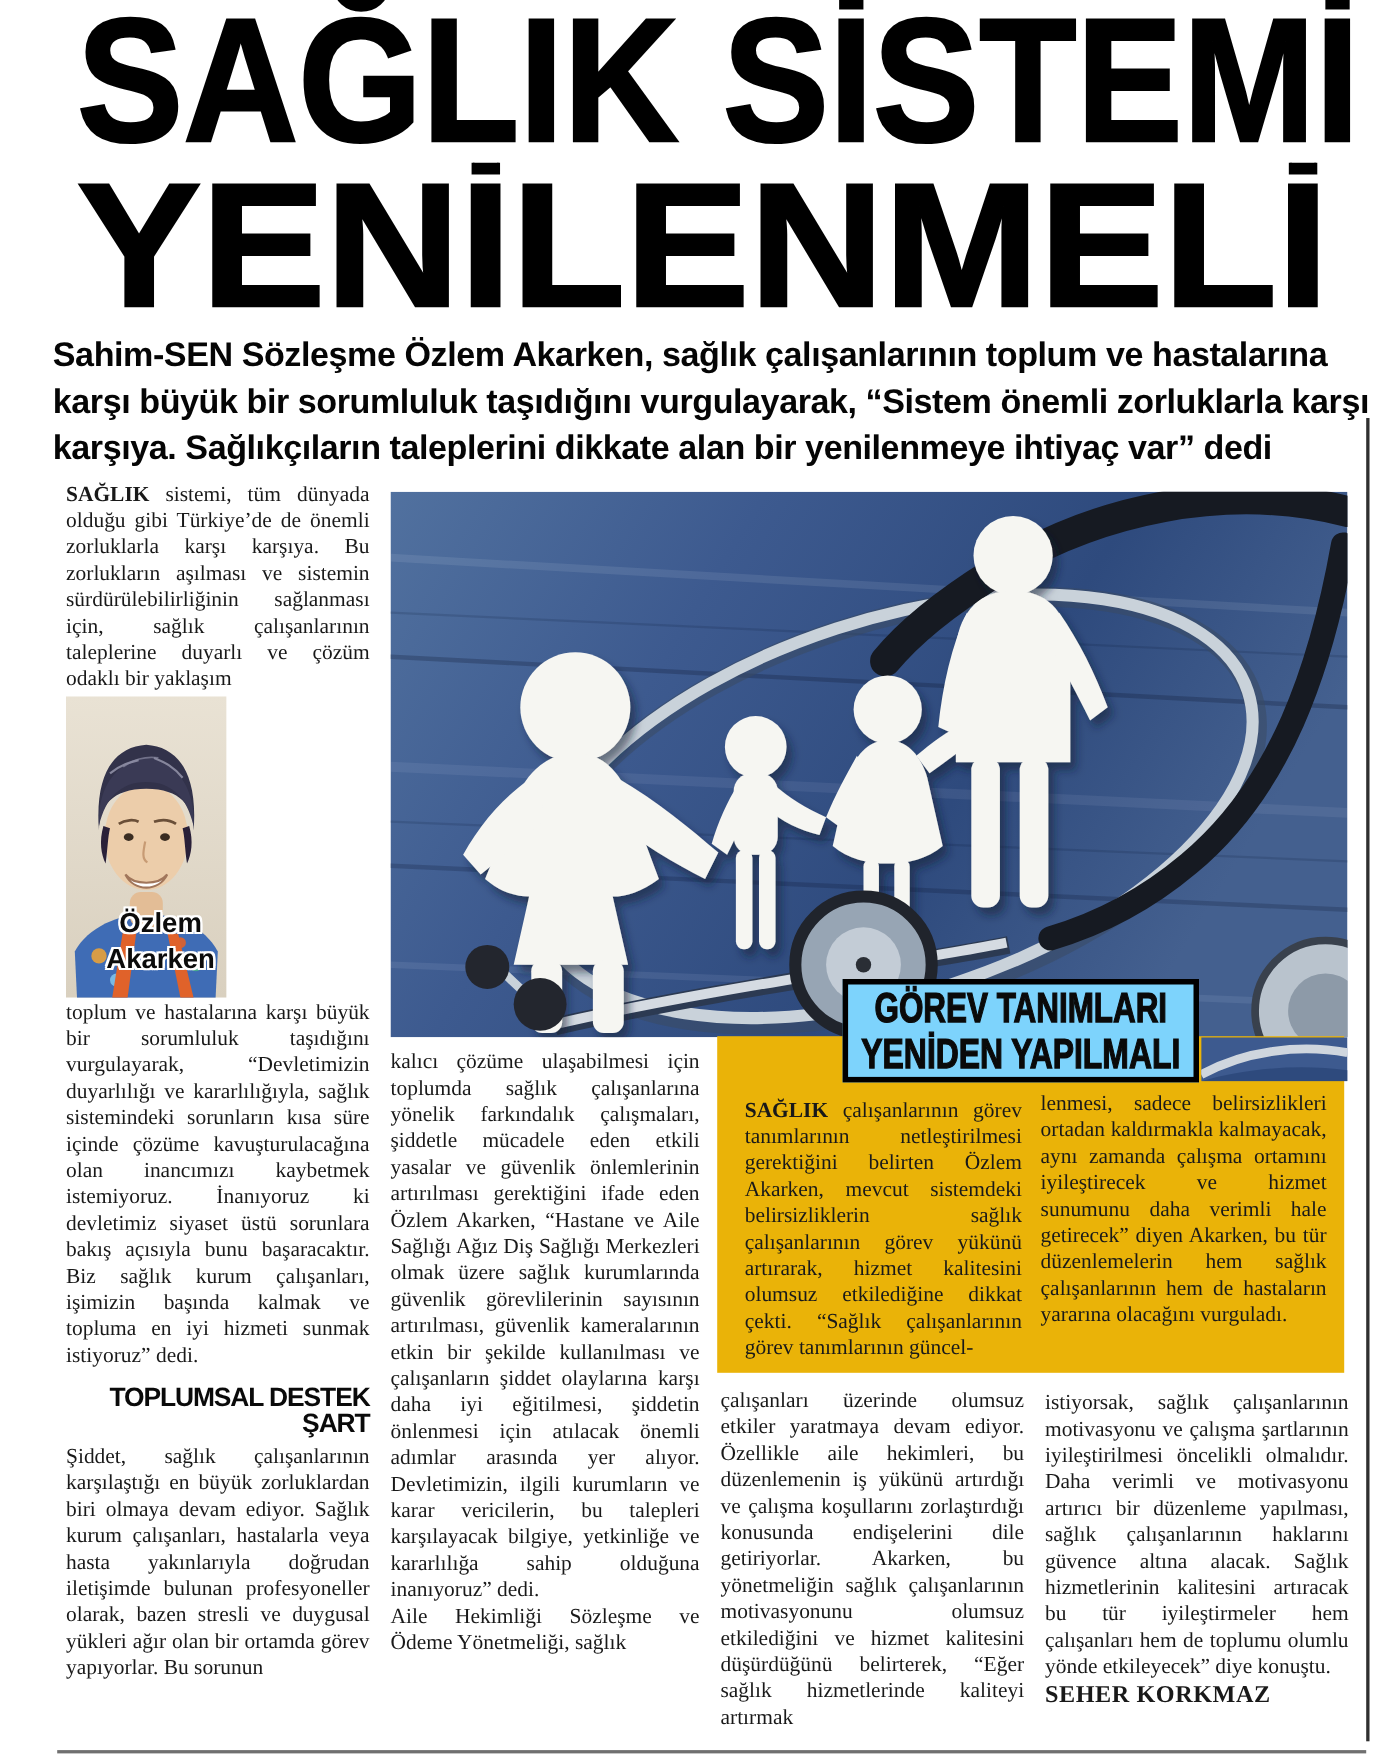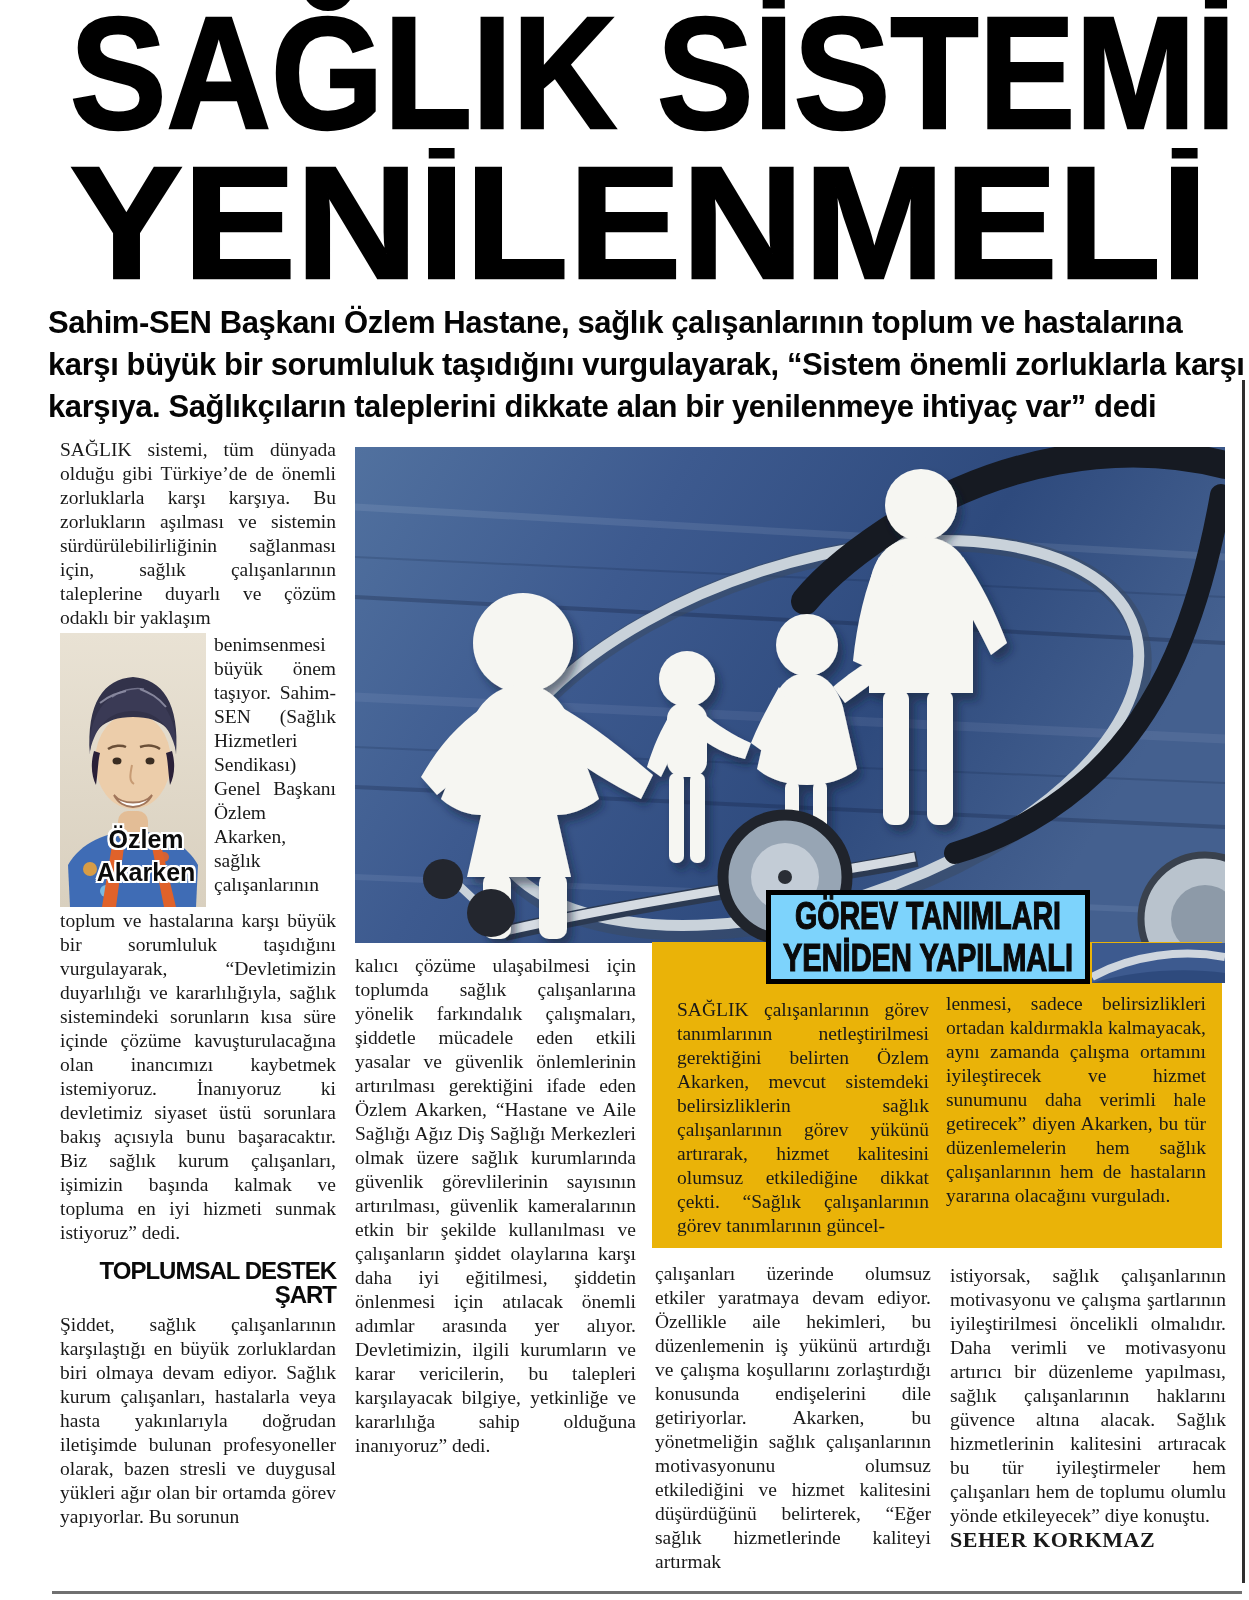--- a/index.html
+++ b/index.html
@@ -20,21 +20,21 @@
     font-size:31px;line-height:42px;letter-spacing:-0.4px;color:#050505;
   }
   .subheadline div{white-space:nowrap;}
   
   .col{position:absolute;font-size:19.5px;line-height:24px;text-align:justify;color:#191919;}
   .col p{margin:0;}
   #col1{left:60px;top:438px;width:276px;}
   #col2{left:355px;top:954px;width:281px;}
   #col3{left:655px;top:1262px;width:276px;}
   #col4{left:950px;top:1264px;width:276px;}
-  .lead-word{font-weight:normal;}
+  .lead-word{font-weight:bold;}
   .col-subhead{
     font-family:"Liberation Sans",sans-serif;font-weight:bold;
     font-size:24px;letter-spacing:-1px;margin:14px 0 6px 0;color:#0a0a0a;
     text-align:right;
   }
   .byline{font-weight:bold;font-size:22px;margin-top:4px;text-align:left;letter-spacing:0.5px;}
   
   .beside{display:flex;margin:3px 0 2px 0;}
   .portrait{position:relative;width:146px;height:274px;flex:0 0 146px;}
   .portrait-caption{
@@ -76,21 +76,21 @@
 <div id="page">
 
   <svg class="headline-svg" style="top:0;" width="1180" height="150">
     <text x="0" y="128" font-size="160" textLength="1166" lengthAdjust="spacingAndGlyphs">SAĞLIK SİSTEMİ</text>
   </svg>
   <svg class="headline-svg" style="top:148px;" width="1160" height="152">
     <text x="0" y="130" font-size="160" textLength="1138" lengthAdjust="spacingAndGlyphs">YENİLENMELİ</text>
   </svg>
 
   <div class="subheadline">
-    <div>Sahim-SEN Başkanı Özlem Hastane, sağlık çalışanlarının toplum ve hastalarına</div>
+    <div>Sahim-SEN Sözleşme Özlem Akarken, sağlık çalışanlarının toplum ve hastalarına</div>
     <div>karşı büyük bir sorumluluk taşıdığını vurgulayarak, “Sistem önemli zorluklarla karşı</div>
     <div>karşıya. Sağlıkçıların taleplerini dikkate alan bir yenilenmeye ihtiyaç var” dedi</div>
   </div>
 
   <div id="col1" class="col">
     <p><span class="lead-word">SAĞLIK</span><span> sistemi, tüm dünyada olduğu gibi Türkiye’de de önemli zorluklarla karşı karşıya. Bu zorlukların aşılması ve sistemin sürdürülebilirliğinin sağlanması için, sağlık çalışanlarının taleplerine duyarlı ve çözüm odaklı bir yaklaşım</span></p>
 
     <div class="beside">
       <div class="portrait">
         <svg width="146" height="274" viewBox="0 0 146 274">
@@ -127,21 +127,20 @@
           <ellipse cx="57" cy="128" rx="4.5" ry="3.5" fill="#3a2d22"></ellipse>
           <ellipse cx="90" cy="128" rx="4.5" ry="3.5" fill="#3a2d22"></ellipse>
           <path d="M72,132 C70,142 69,148 74,151" stroke="#c79b74" stroke-width="2" fill="none"></path>
           <path d="M54,162 C62,172 84,172 92,162 C84,178 62,178 54,162 Z" fill="#ffffff" stroke="#a1765b" stroke-width="2"></path>
         </svg>
         <div class="portrait-caption">
           <div>Özlem</div>
           <div>Akarken</div>
         </div>
       </div>
-      <p class="side-text">benimsenmesi büyük önem taşıyor. Sahim-SEN (Sağlık Hizmetleri Sendikası) Genel Başkanı Özlem Akarken, sağlık çalışanlarının</p>
     </div>
 
     <p>toplum ve hastalarına karşı büyük bir sorumluluk taşıdığını vurgulayarak, “Devletimizin duyarlılığı ve kararlılığıyla, sağlık sistemindeki sorunların kısa süre içinde çözüme kavuşturulacağına olan inancımızı kaybetmek istemiyoruz. İnanıyoruz ki devletimiz siyaset üstü sorunlara bakış açısıyla bunu başaracaktır. Biz sağlık kurum çalışanları, işimizin başında kalmak ve topluma en iyi hizmeti sunmak istiyoruz” dedi.</p>
     <h3 class="col-subhead">TOPLUMSAL DESTEK ŞART</h3>
     <p>Şiddet, sağlık çalışanlarının karşılaştığı en büyük zorluklardan biri olmaya devam ediyor. Sağlık kurum çalışanları, hastalarla veya hasta yakınlarıyla doğrudan iletişimde bulunan profesyoneller olarak, bazen stresli ve duygusal yükleri ağır olan bir ortamda görev yapıyorlar. Bu sorunun</p>
   </div>
 
   <svg id="main-photo" viewBox="0 0 870 496">
     <defs>
       <linearGradient id="wood" x1="0" y1="0" x2="1" y2="0.35">
@@ -243,20 +242,21 @@
 
   <div id="highlight-box">
     <svg width="304" height="84" viewBox="0 0 304 84">
       <text x="152" y="34" text-anchor="middle" font-size="38" textLength="266" lengthAdjust="spacingAndGlyphs">GÖREV TANIMLARI</text>
       <text x="152" y="76" text-anchor="middle" font-size="38" textLength="290" lengthAdjust="spacingAndGlyphs">YENİDEN YAPILMALI</text>
     </svg>
   </div>
 
   <div id="col2" class="col">
     <p>kalıcı çözüme ulaşabilmesi için toplumda sağlık çalışanlarına yönelik farkındalık çalışmaları, şiddetle mücadele eden etkili yasalar ve güvenlik önlemlerinin artırılması gerektiğini ifade eden Özlem Akarken, “Hastane ve Aile Sağlığı Ağız Diş Sağlığı Merkezleri olmak üzere sağlık kurumlarında güvenlik görevlilerinin sayısının artırılması, güvenlik kameralarının etkin bir şekilde kullanılması ve çalışanların şiddet olaylarına karşı daha iyi eğitilmesi, şiddetin önlenmesi için atılacak önemli adımlar arasında yer alıyor. Devletimizin, ilgili kurumların ve karar vericilerin, bu talepleri karşılayacak bilgiye, yetkinliğe ve kararlılığa sahip olduğuna inanıyoruz” dedi.</p>
+    <p>Aile Hekimliği Sözleşme ve Ödeme Yönetmeliği, sağlık</p>
   </div>
 
   <div id="col3" class="col">
     <p>çalışanları üzerinde olumsuz etkiler yaratmaya devam ediyor. Özellikle aile hekimleri, bu düzenlemenin iş yükünü artırdığı ve çalışma koşullarını zorlaştırdığı konusunda endişelerini dile getiriyorlar. Akarken, bu yönetmeliğin sağlık çalışanlarının motivasyonunu olumsuz etkilediğini ve hizmet kalitesini düşürdüğünü belirterek, “Eğer sağlık hizmetlerinde kaliteyi artırmak</p>
   </div>
 
   <div id="col4" class="col">
     <p>istiyorsak, sağlık çalışanlarının motivasyonu ve çalışma şartlarının iyileştirilmesi öncelikli olmalıdır. Daha verimli ve motivasyonu artırıcı bir düzenleme yapılması, sağlık çalışanlarının haklarını güvence altına alacak. Sağlık hizmetlerinin kalitesini artıracak bu tür iyileştirmeler hem çalışanları hem de toplumu olumlu yönde etkileyecek” diye konuştu.</p>
     <p class="byline">SEHER KORKMAZ</p>
   </div>

